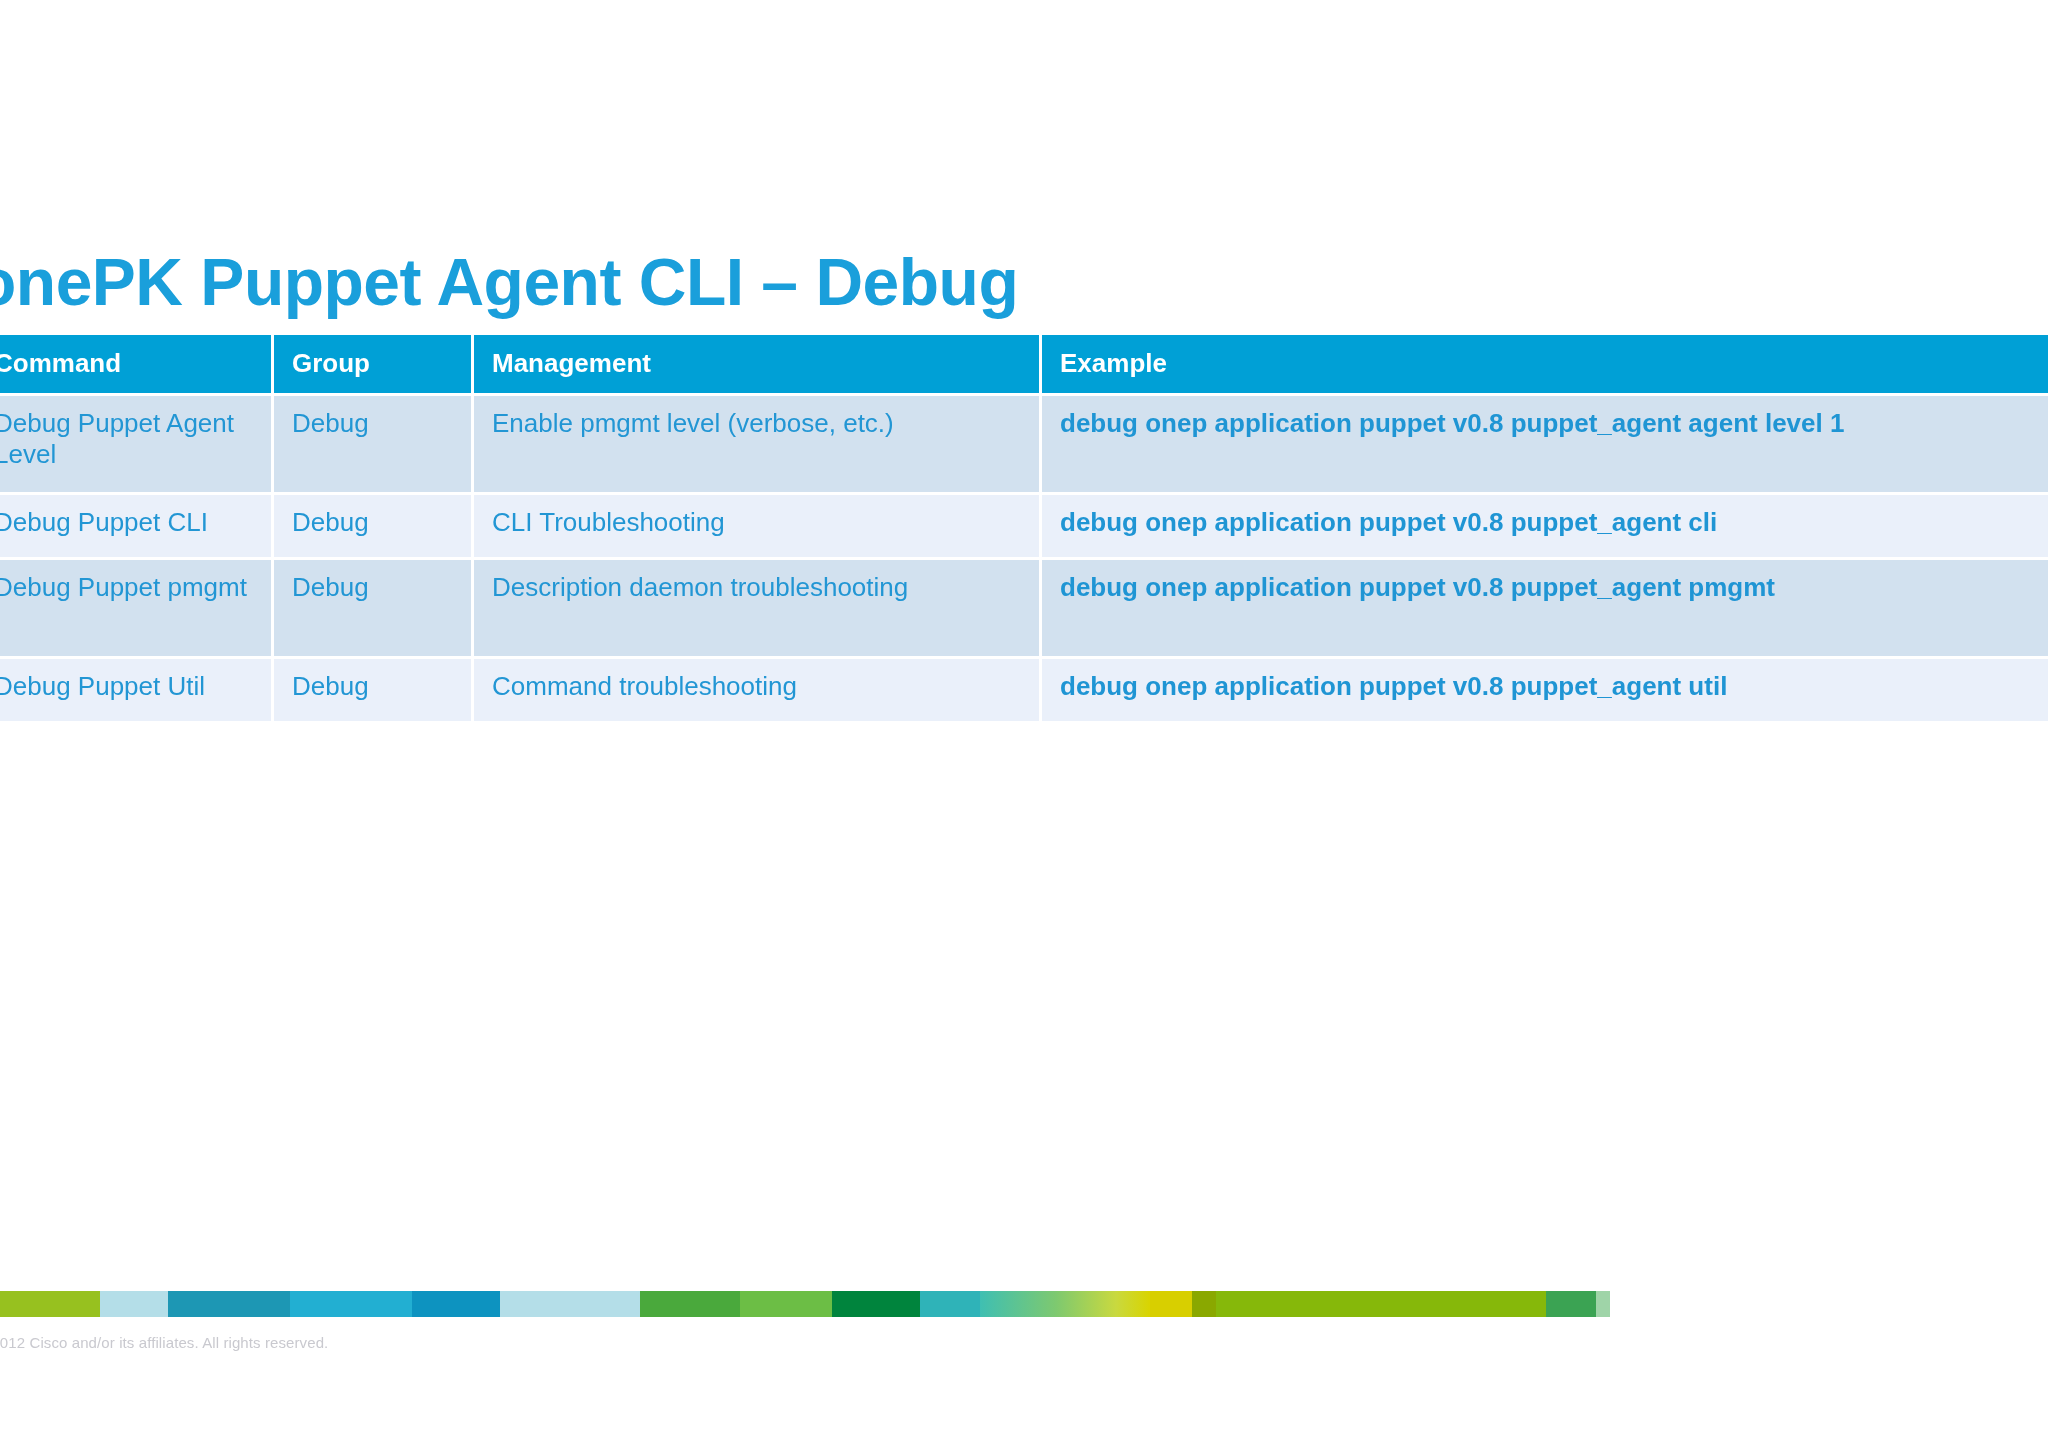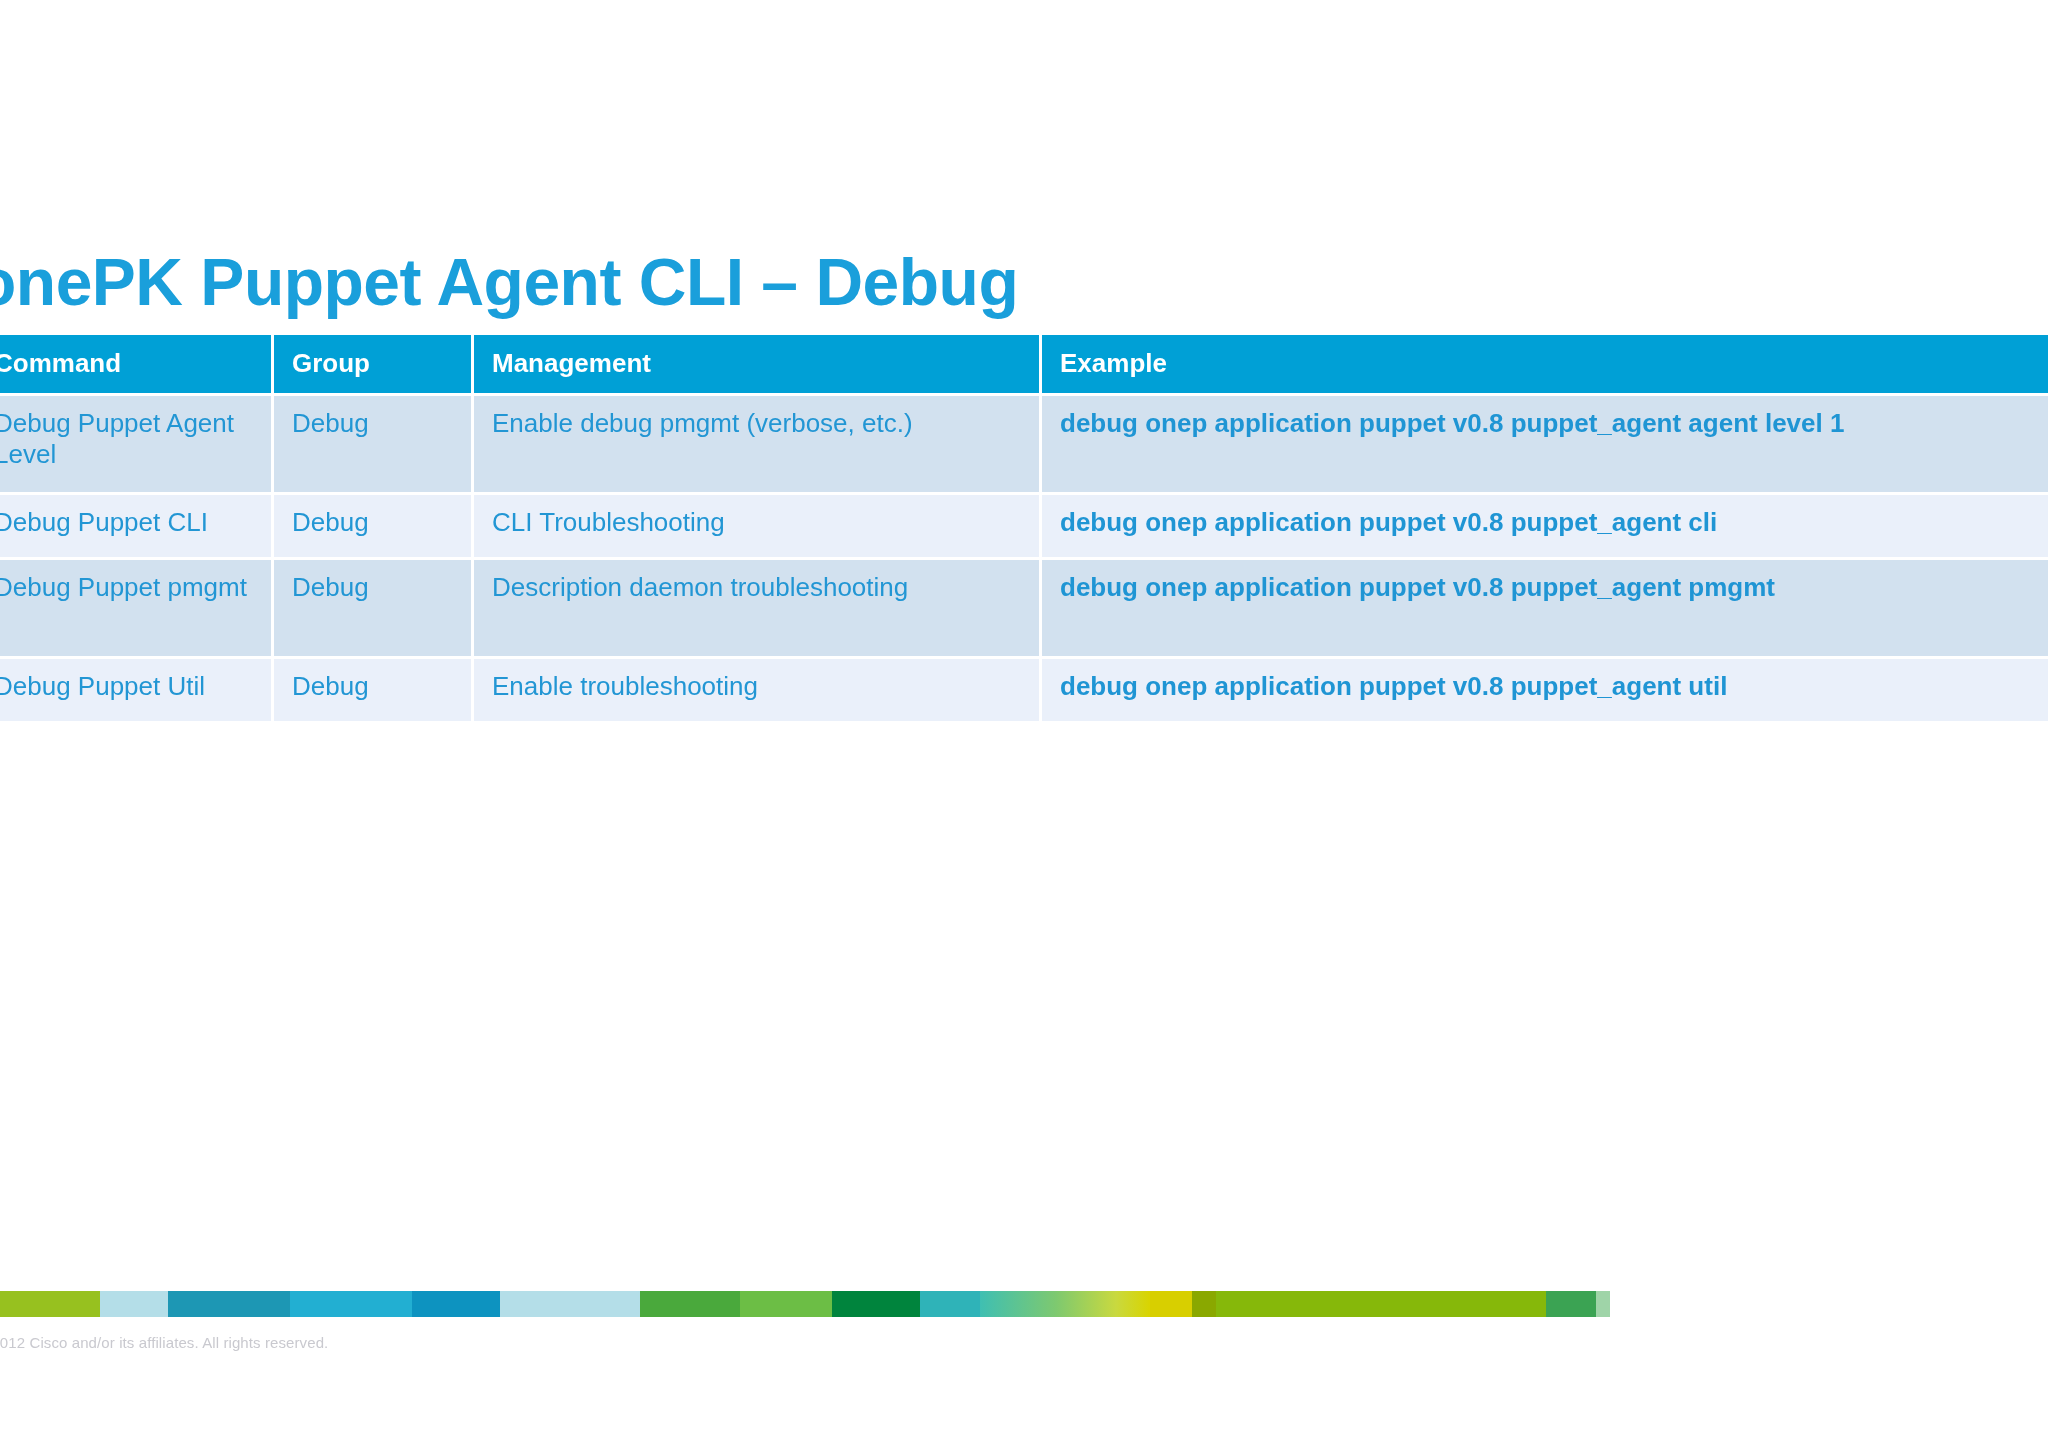--- a/index.html
+++ b/index.html
@@ -136,39 +136,39 @@
         <th>Command</th>
         <th>Group</th>
         <th>Management</th>
         <th>Example</th>
       </tr>
     </thead>
     <tbody>
       <tr class="odd r1">
         <td>Debug Puppet Agent Level</td>
         <td>Debug</td>
-        <td>Enable debug pmgmt (verbose, etc.)</td>
+        <td>Enable pmgmt level (verbose, etc.)</td>
         <td class="ex">debug onep application puppet v0.8 puppet_agent agent level 1</td>
       </tr>
       <tr class="even r2">
         <td>Debug Puppet CLI</td>
         <td>Debug</td>
         <td>CLI Troubleshooting</td>
         <td class="ex">debug onep application puppet v0.8 puppet_agent cli</td>
       </tr>
       <tr class="odd r3">
         <td>Debug Puppet pmgmt</td>
         <td>Debug</td>
         <td>Description daemon troubleshooting</td>
         <td class="ex">debug onep application puppet v0.8 puppet_agent pmgmt</td>
       </tr>
       <tr class="even r4">
         <td>Debug Puppet Util</td>
         <td>Debug</td>
-        <td>Enable troubleshooting</td>
+        <td>Command troubleshooting</td>
         <td class="ex">debug onep application puppet v0.8 puppet_agent util</td>
       </tr>
     </tbody>
   </table>
 
   <div id="footer-bar">
       <div class="seg" style="width: 100px; background-color: rgb(151, 193, 31);"></div>
       <div class="seg" style="width: 68px; background-color: rgb(180, 222, 232);"></div>
       <div class="seg" style="width: 122px; background-color: rgb(29, 151, 180);"></div>
       <div class="seg" style="width: 122px; background-color: rgb(34, 175, 210);"></div>

